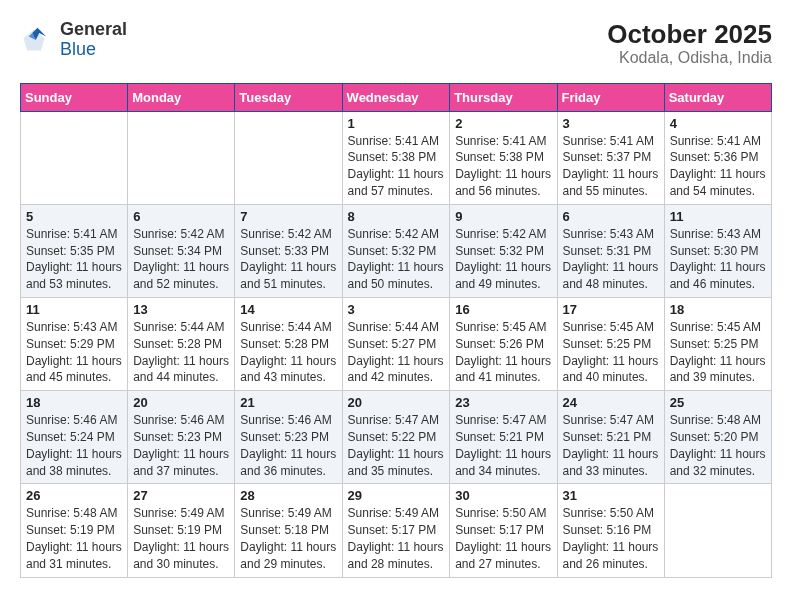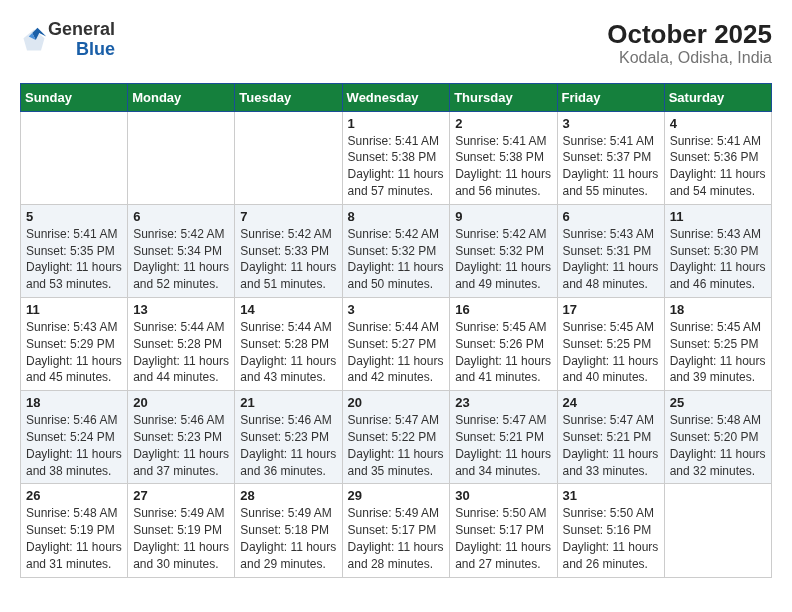--- a/index.html
+++ b/index.html
@@ -12,21 +12,21 @@
     }
     .header {
       display: flex;
       justify-content: space-between;
       align-items: flex-start;
       margin-bottom: 16px;
     }
     .logo {
       display: flex;
       align-items: center;
-      gap: 0;
+      gap: 12px;
     }
     .logo-text {
       display: flex;
       flex-direction: column;
       line-height: 1.1;
     }
     .logo-icon {
       width: 28px;
       height: 28px;
     }
@@ -42,21 +42,21 @@
     .location {
       font-size: 16px;
       color: #737373;
     }
     .calendar {
       width: 100%;
       border-collapse: collapse;
       border: 1px solid #ccc;
     }
     .calendar th {
-      background-color: #15803d;
+      background-color: #ec4899;
       color: #fff;
       font-size: 13px;
       font-weight: bold;
       padding: 6px 4px;
       text-align: left;
       border: 1px solid #1a4e96;
     }
     .calendar td {
       vertical-align: top;
       padding: 4px 5px;
@@ -94,21 +94,21 @@
 <div class="header">
   <div class="logo">
     <svg class="logo-icon" viewBox="0 0 32 32">
       <rect x="0" y="0" width="32" height="32" fill="transparent"></rect>
       <polygon points="16,4 28,14 24,28 8,28 4,14" fill="#1a5fa8" opacity="0.15"></polygon>
       <polygon points="20,2 30,12 22,8 18,16 14,8" fill="#1a5fa8"></polygon>
       <polygon points="14,8 18,16 10,12" fill="#4a90d9"></polygon>
     </svg>
     <div class="logo-text">
       <span style="font-size:18px;font-weight:bold;color:#333;">General</span>
-      <span style="font-size:18px;font-weight:bold;color:#1a5fa8;text-align:right;">Blue</span>
+      <span style="font-size:18px;font-weight:normal;color:#1a5fa8;">Blue</span>
     </div>
   </div>
   <div class="title-block">
     <div class="month-title">October 2025</div>
     <div class="location">Kodala, Odisha, India</div>
   </div>
 </div>
 
 <table class="calendar">
   <thead>

